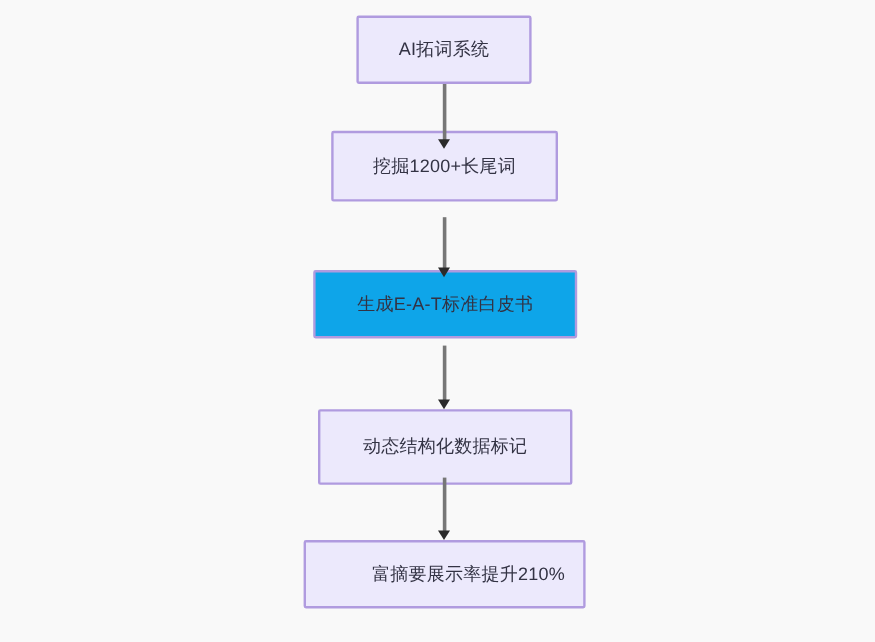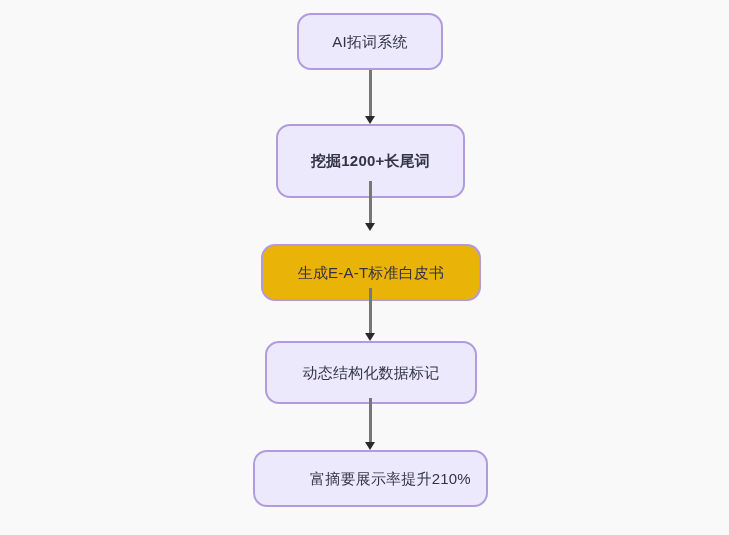--- a/index.html
+++ b/index.html
@@ -18,21 +18,21 @@
     position: relative;
     width: 729px;
     height: 535px;
     background: #f9f9f9;
   }
   .node {
     position: absolute;
     box-sizing: border-box;
     background: #ece9fc;
     border: 2px solid #b09bdf;
-    border-radius: 14px;
+    border-radius: 2px;
     display: flex;
     align-items: center;
     justify-content: center;
     color: #333344;
     font-size: 15px;
     line-height: 1.2;
     letter-spacing: 0.2px;
     white-space: nowrap;
     text-align: center;
   }
@@ -66,25 +66,25 @@
 </style>
 </head>
 <body style="background: rgb(249, 249, 249);">
 
 <div id="flowchart" style="background: rgb(249, 249, 249); width: 729px; height: 535px;">
 
   <div class="node" style="left: 297px; top: 13px; width: 146px; height: 57px; background: rgb(236, 233, 252); border-color: rgb(176, 155, 223); color: rgb(51, 51, 68);">
     <span class="node-label">AI拓词系统</span>
   </div>
 
-  <div class="node" style="left: 276px; top: 124px; width: 189px; height: 74px; background: rgb(236, 233, 252); border-color: rgb(176, 155, 223); color: rgb(51, 51, 68); font-weight: bold;">
+  <div class="node" style="left: 276px; top: 109px; width: 189px; height: 59px; background: rgb(236, 233, 252); border-color: rgb(176, 155, 223); color: rgb(51, 51, 68);">
     <span class="node-label">挖掘1200+长尾词</span>
   </div>
 
-  <div class="node" style="left: 261px; top: 244px; width: 220px; height: 57px; background: #eab308; border-color: rgb(176, 155, 223); color: rgb(51, 51, 68);">
+  <div class="node" style="left: 261px; top: 225px; width: 220px; height: 57px; background: #0ea5e9; border-color: rgb(176, 155, 223); color: rgb(51, 51, 68);">
     <span class="node-label">生成E-A-T标准白皮书</span>
   </div>
 
   <div class="node" style="left: 265px; top: 341px; width: 212px; height: 63px; background: rgb(236, 233, 252); border-color: rgb(176, 155, 223); color: rgb(51, 51, 68);">
     <span class="node-label">动态结构化数据标记</span>
   </div>
 
   <div class="node" style="left: 253px; top: 450px; width: 235px; height: 57px; background: rgb(236, 233, 252); border-color: rgb(176, 155, 223); color: rgb(51, 51, 68); padding-left: 40px;">
     <span class="node-label">富摘要展示率提升210%</span>
   </div>

